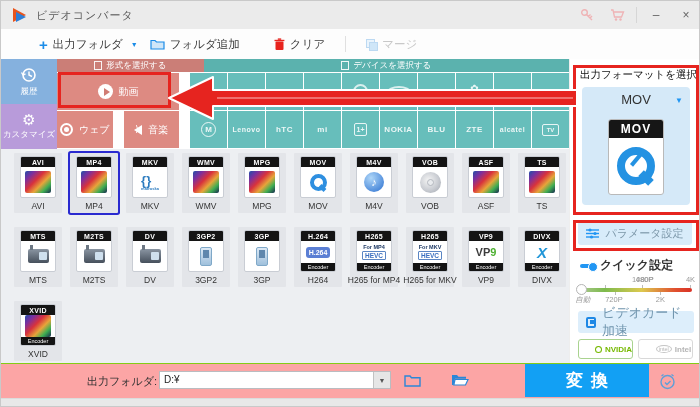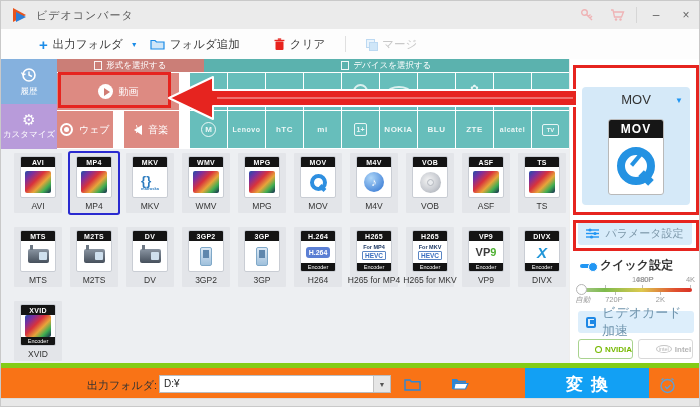--- a/index.html
+++ b/index.html
@@ -117,21 +117,21 @@
   .gpu-bar{position:absolute;left:8px;top:252px;width:116px;height:22px;background:#ddeefb;border-radius:3px;display:flex;align-items:center;gap:6px;padding-left:8px;box-sizing:border-box;font-size:13px;color:#6f94ad;}
   .gpu-ico{width:11px;height:11px;border:2px solid #1e88e5;border-radius:2px;box-sizing:border-box;position:relative;}
   .gpu-ico::after{content:"";position:absolute;left:1.5px;top:1.5px;width:4px;height:4px;background:#1e88e5;}
   .hw-row{position:absolute;left:8px;top:280px;display:flex;gap:5px;}
   .hw-btn{width:55px;height:20px;border-radius:3px;display:flex;align-items:center;justify-content:center;gap:3px;background:#fff;box-sizing:border-box;font-size:8px;font-weight:bold;padding-left:16px;}
   .hw-nvidia{border:1px solid #a9d38f;color:#76b900;}
   .hw-intel{border:1px solid #d9d9d9;color:#b5b5b5;}
   .nv-eye{width:10px;height:7px;border:1.5px solid #76b900;border-radius:50%;box-sizing:border-box;}
   .intel-oval{border:1px solid #c5c5c5;border-radius:50%;font-size:5.5px;padding:0 2px;color:#b5b5b5;font-weight:normal;}
   
-  #bottombar{position:absolute;left:0;top:362px;width:700px;height:35px;background:#f97316;border-top:5px solid #84cc16;box-sizing:border-box;}
+  #bottombar{position:absolute;left:0;top:362px;width:700px;height:35px;background:#fca5a5;border-top:1px solid #84cc16;box-sizing:border-box;}
   .out-folder-lbl{position:absolute;left:86px;top:10px;font-size:11px;color:#333;}
   .path-combo{position:absolute;left:158px;top:7px;width:232px;height:18px;border:1px solid #b9bcc0;background:#fff;box-sizing:border-box;display:flex;}
   .path-text{flex:1;font-size:10px;color:#222;padding:2px 0 0 4px;}
   .combo-btn{width:16px;background:#e6e6e6;border-left:1px solid #c2c2c2;display:flex;align-items:center;justify-content:center;font-size:7px;color:#555;}
   .bb-ico{position:absolute;top:6px;width:22px;height:20px;display:flex;align-items:center;justify-content:center;}
   .convert-btn{position:absolute;left:524px;top:0;width:124px;height:33px;background:#12a0f4;color:#fff;font-size:17px;font-weight:bold;letter-spacing:8px;display:flex;align-items:center;justify-content:center;padding-left:8px;box-sizing:border-box;}
   #footer{position:absolute;left:0;top:397px;width:700px;height:10px;background:#e8e8e8;border-top:1px solid #dcdcdc;box-sizing:border-box;}
   
   .anno{position:absolute;border:3px solid #e6241f;box-sizing:border-box;z-index:40;pointer-events:none;}
   #anno-video{left:57px;top:71px;width:113px;height:36px;}
@@ -512,20 +512,21 @@
               <div class="g-film"></div>
             </div>
             <div class="fenc">Encoder</div>
           </div>
           <div class="flabel">XVID</div>
         </div>
       </div>
     </div>
 
   <div id="sidebar">
+    <div class="out-label">出力フォーマットを選択</div>
     <div class="fmt-panel">
       <div class="fmt-sel">MOV</div>
       <div class="fmt-dd">▼</div>
       <div class="mov-icon">
         <div class="mov-band">MOV</div>
         <div class="mov-body">
             <div class="qt-big"></div>
           </div>
       </div>
     </div>

